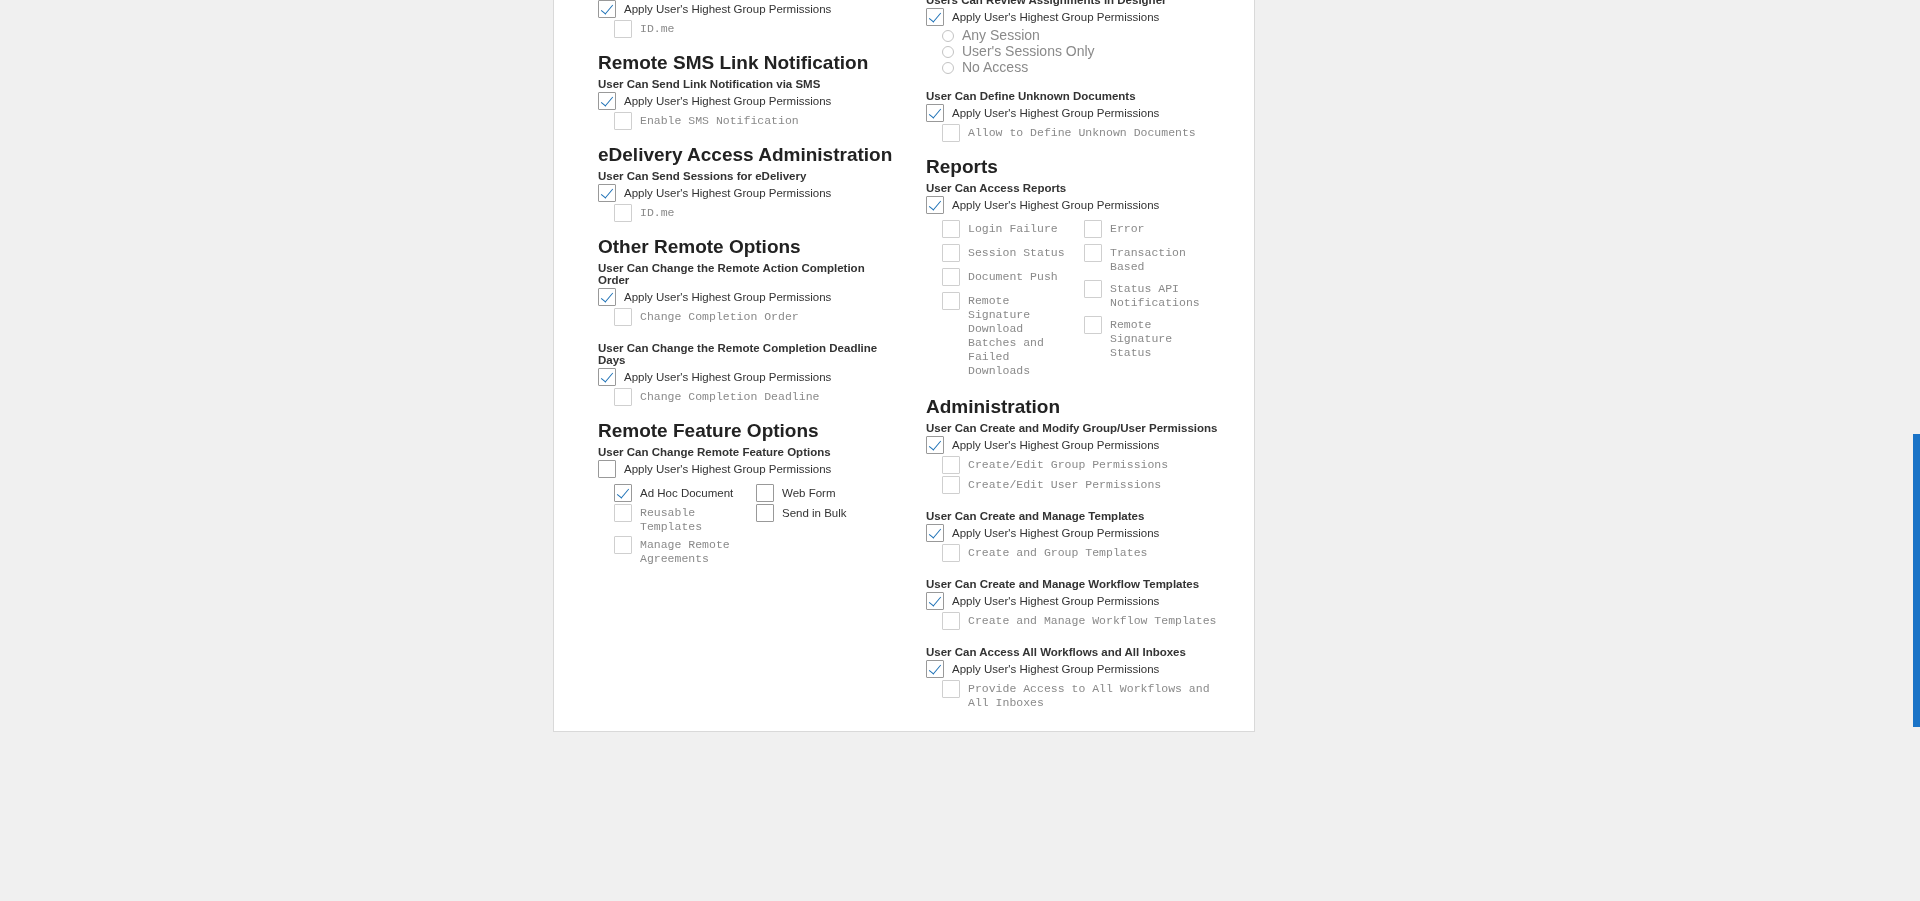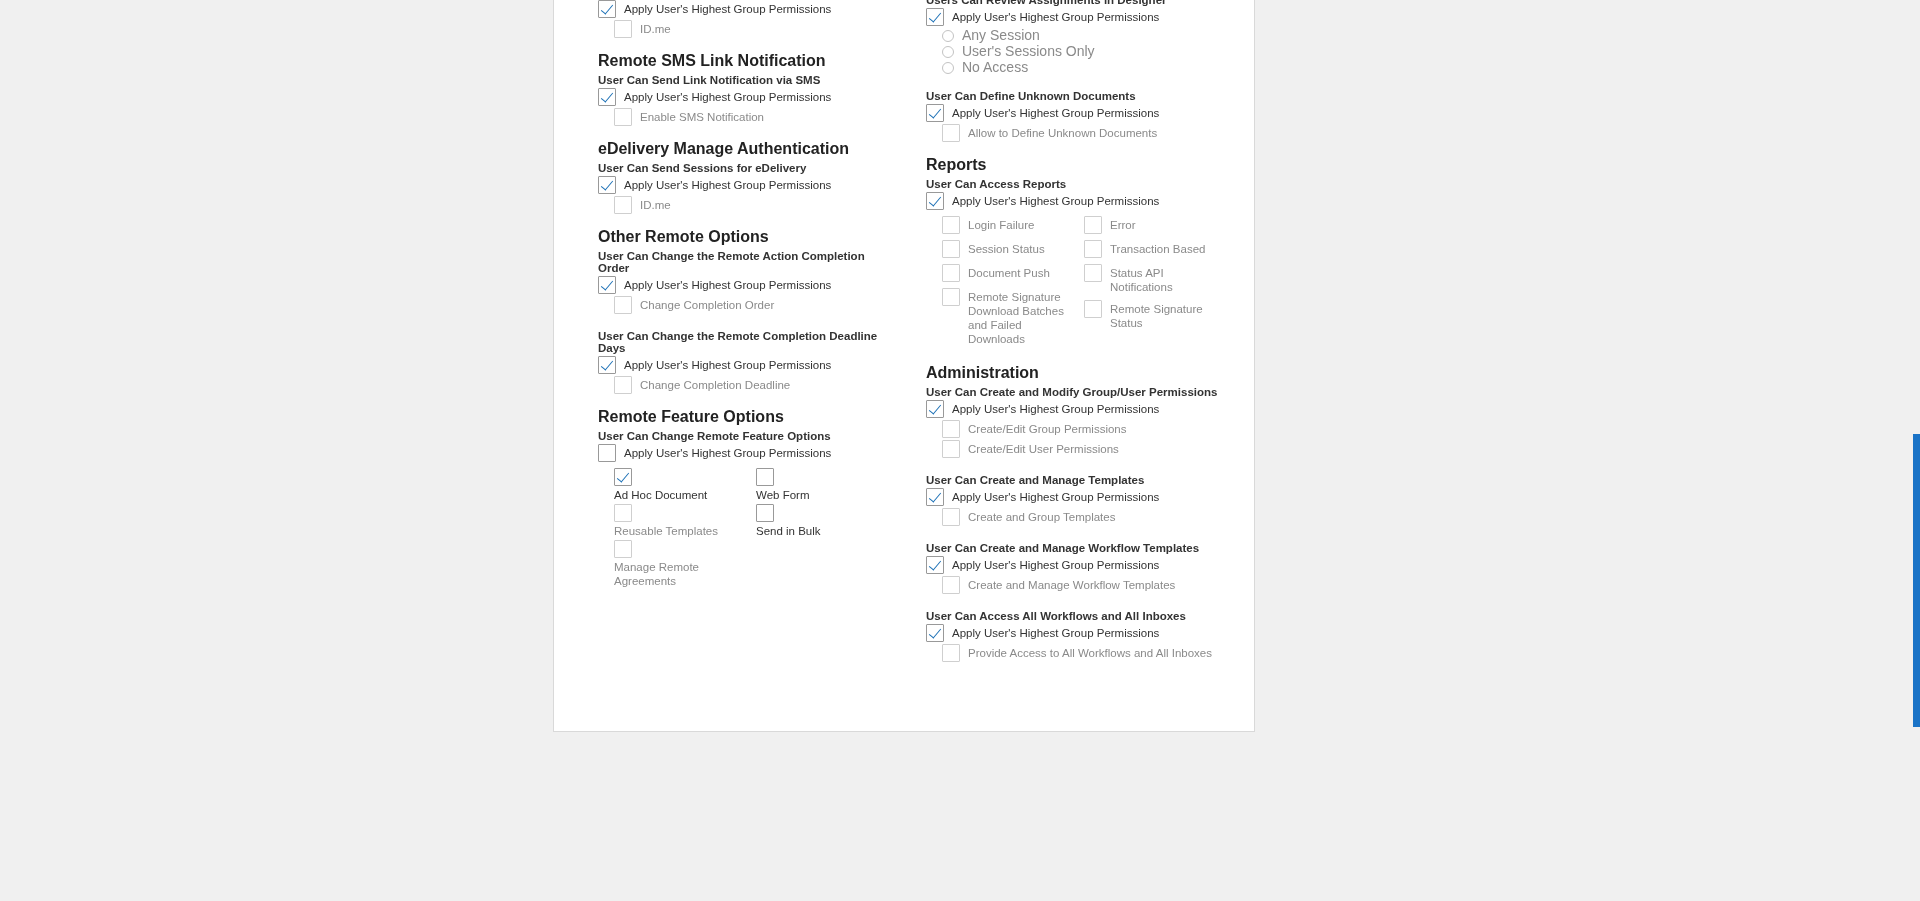--- a/index.html
+++ b/index.html
@@ -39,21 +39,21 @@
     top: 60px;
     width: 300px;
   }
   .col-right {
     position: absolute;
     left: 372px;
     top: 54px;
     width: 300px;
   }
   .section-title {
-    font-size: 16px;
+    font-size: 19px;
     font-weight: bold;
     color: #222;
     margin: 0 0 4px 0;
     padding-top: 12px;
   }
   .group-label {
     font-size: 11.5px;
     font-weight: bold;
     color: #333;
     margin: 0 0 2px 0;
@@ -92,20 +92,21 @@
     transform: rotate(40deg);
   }
   .cb-label {
     font-size: 11.5px;
     line-height: 14px;
     color: #333;
     padding-top: 2px;
   }
   .cb-label.dim {
     color: #8a8a8a;
+    font-family: Liberation Mono, monospace;
   }
   .radio {
     width: 12px;
     height: 12px;
     min-width: 12px;
     border: 1px solid #c3c3c3;
     border-radius: 50%;
     background: #fff;
     margin-right: 8px;
     margin-top: 2px;
@@ -116,21 +117,21 @@
     line-height: 14px;
     color: #8a8a8a;
   }
   .two-col {
     display: flex;
     margin-left: 16px;
     margin-top: 6px;
   }
   .two-col .colA { width: 150px; }
   .two-col .colB { width: 150px; }
-  .two-col .row { margin-left: 0; flex-direction: column; }
+  .two-col .row { margin-left: 0; }
   .two-col .cb-label { max-width: 110px; }
   .grid-two {
     display: flex;
     margin-left: 16px;
     margin-top: 6px;
   }
   .grid-two .gcol { width: 148px; }
   .grid-two .row { margin-bottom: 6px; }
   .grid-two .cb-label { max-width: 100px; }
   .scrollbar {
@@ -173,21 +174,21 @@
       <div class="group-label">User Can Send Link Notification via SMS</div>
       <div class="row">
         <div class="cb checked"></div>
         <div class="cb-label">Apply User's Highest Group Permissions</div>
       </div>
       <div class="row indent">
         <div class="cb light"></div>
         <div class="cb-label dim">Enable SMS Notification</div>
       </div>
 
-      <div class="section-title">eDelivery Manage Authentication</div>
+      <div class="section-title">eDelivery Access Administration</div>
       <div class="group-label">User Can Send Sessions for eDelivery</div>
       <div class="row">
         <div class="cb checked"></div>
         <div class="cb-label">Apply User's Highest Group Permissions</div>
       </div>
       <div class="row indent">
         <div class="cb light"></div>
         <div class="cb-label dim">ID.me</div>
       </div>
 

